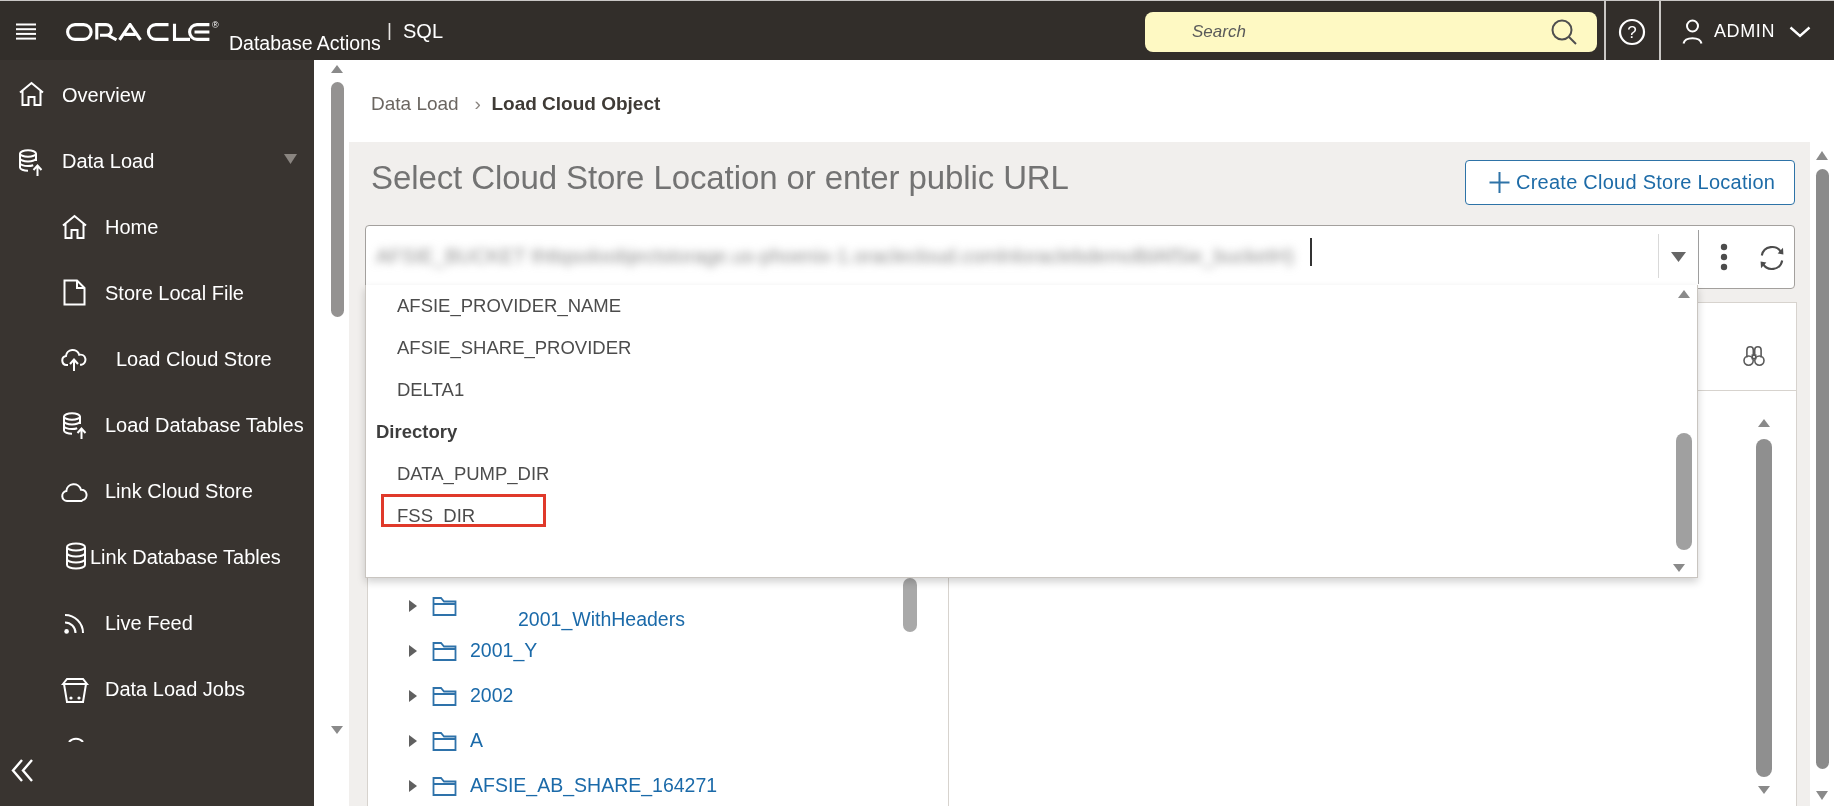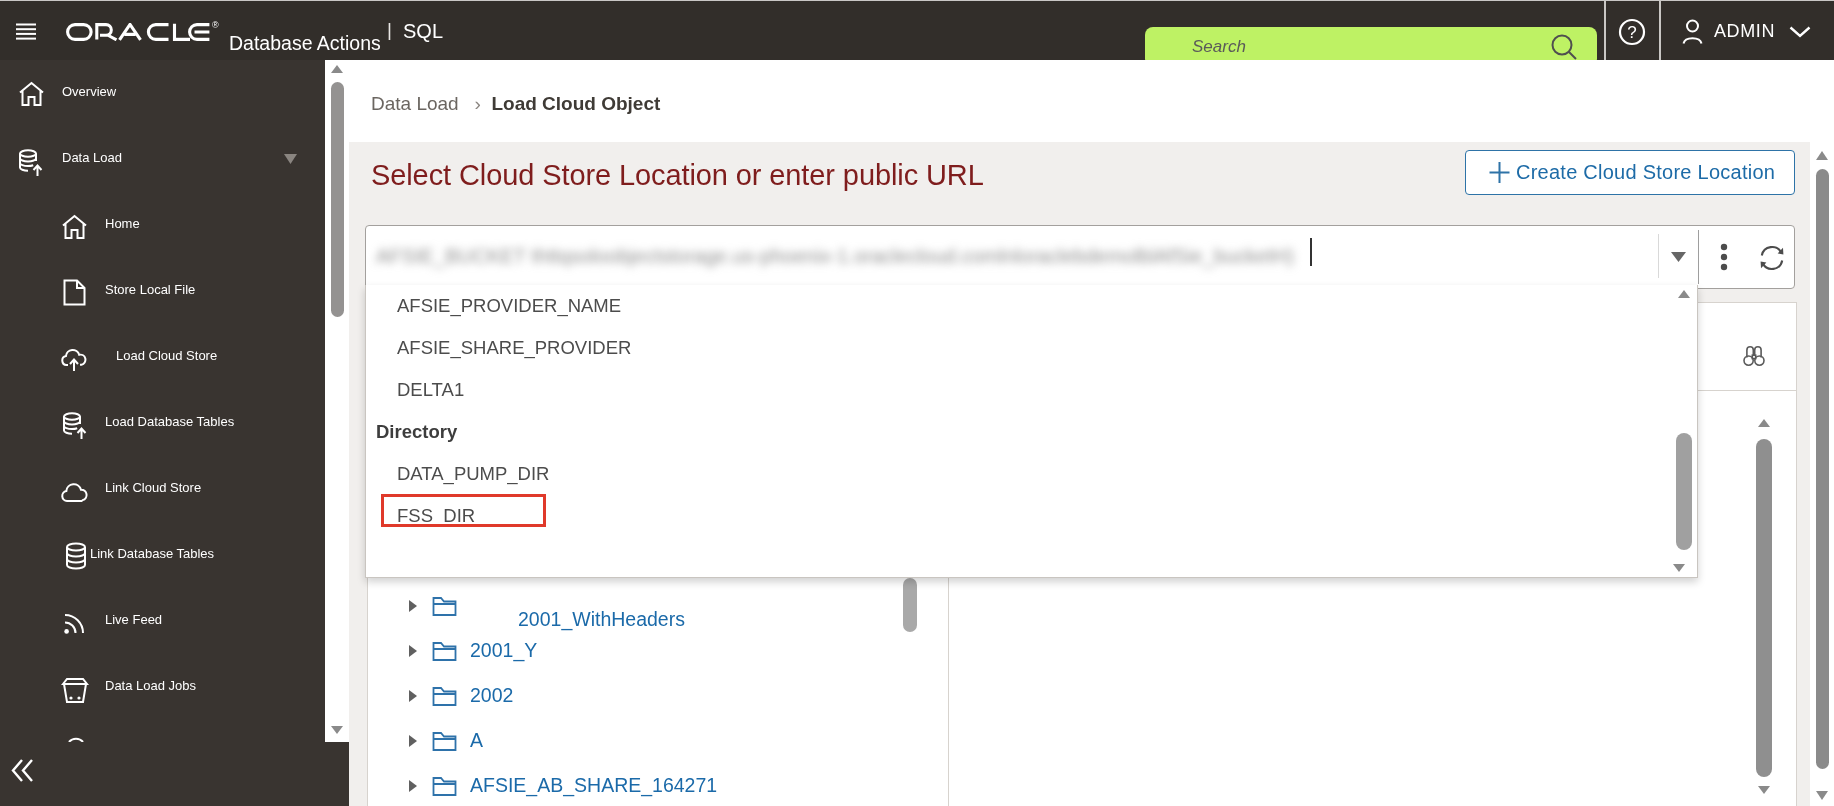--- a/index.html
+++ b/index.html
@@ -30,21 +30,21 @@
       <path d="M102.5,1.6 h-12.7 a7.4,7.4 0 0 0 0,14.8 h12.7"></path>
       <path d="M108.5,0.8 V16.4 H124"></path>
       <path d="M143.4,1.6 h-12.4 a7.4,7.4 0 0 0 0,14.8 h12.4 M128.5,9 h14.9"></path>
     </g>
   </svg>
   <div class="abs" style="left:212px;top:19px;color:#fff;font-size:9px;">®</div>
   <div class="abs" style="left:229px;top:12px;height:60px;line-height:60px;color:#fff;font-size:19.5px;">Database Actions</div>
   <div class="abs" style="left:387px;top:0;height:60px;line-height:58px;color:#e8e6e4;font-size:19px;">|</div>
   <div class="abs" style="left:403px;top:0;height:60px;line-height:60px;color:#fff;font-size:20px;">SQL</div>
 
-  <div class="abs" style="left:1145px;top:26px;width:452px;height:40px;background:#bef264;border-radius:8px;">
+  <div class="abs" style="left:1145px;top:11px;width:452px;height:40px;background:#fef9c3;border-radius:8px;">
     <div class="abs" style="left:47px;top:0;height:40px;line-height:40px;font-size:17px;font-style:italic;color:#5a5a5a;">Search</div>
     <svg class="abs" style="right:18px;top:6px;" width="30" height="30" viewBox="0 0 30 30">
       <circle cx="13" cy="12" r="9.5" fill="none" stroke="#4f4f4f" stroke-width="2"></circle>
       <line x1="20" y1="19" x2="27" y2="26" stroke="#4f4f4f" stroke-width="2"></line>
     </svg>
   </div>
   <div class="abs" style="left:1604px;top:0;width:2px;height:60px;background:#c9c7c4;"></div>
 
   <svg class="abs" style="left:1618px;top:17px;" width="28" height="28" viewBox="0 0 28 28">
     <circle cx="14" cy="14" r="12" fill="none" stroke="#fff" stroke-width="2.2"></circle>
@@ -55,21 +55,21 @@
   <svg class="abs" style="left:1681px;top:17px;" width="24" height="27" viewBox="0 0 24 27">
     <circle cx="11.5" cy="8" r="5.5" fill="none" stroke="#fff" stroke-width="2"></circle>
     <path d="M2.5,25.5 C4,18.5 19,18.5 20.5,25.5" fill="none" stroke="#fff" stroke-width="2"></path>
   </svg>
   <div class="abs" style="left:1714px;top:0;height:60px;line-height:60px;color:#fff;font-size:18px;letter-spacing:0.6px;">ADMIN</div>
   <svg class="abs" style="left:1789px;top:25px;" width="22" height="12" viewBox="0 0 22 12">
     <path d="M1.5,1.5 L11,10 L20.5,1.5" fill="none" stroke="#fff" stroke-width="2.4"></path>
   </svg>
 </div>
 
-<div class="abs" id="sidebar" style="left:0;top:60px;width:349px;height:746px;background:#393430;color:#fff;font-size:13px;">
+<div class="abs" id="sidebar" style="left:0;top:60px;width:314px;height:746px;background:#393430;color:#fff;font-size:20px;">
 
   <svg class="abs" style="left:18px;top:21px;" width="27" height="26" viewBox="0 0 27 26">
     <path d="M2,11.5 L13.5,2 L25,11.5 M4.5,10 V24 H10.5 V16 H16.5 V24 H22.5 V10" fill="none" stroke="#fff" stroke-width="2"></path>
   </svg>
   <div class="abs" style="left:62px;top:24px;">Overview</div>
 
   <svg class="abs" style="left:18px;top:89px;" width="27" height="28" viewBox="0 0 27 28">
     <g fill="none" stroke="#fff" stroke-width="2">
       <ellipse cx="10" cy="4.5" rx="8" ry="3.2"></ellipse>
       <path d="M2,4.5 V18.5 c0,1.8 3.6,3.2 8,3.2"></path>
@@ -166,23 +166,23 @@
   <svg class="abs" style="left:5px;top:665px;" width="14" height="10" viewBox="0 0 14 10">
       <path d="M7,9 L13,1 H1 Z" fill="#8a8a8a"></path>
     </svg>
 </div>
 
 <div class="abs" id="main" style="left:349px;top:60px;width:1485px;height:746px;background:#f1efed;">
 
   <div class="abs" style="left:0;top:0;width:1485px;height:82px;background:#fff;"></div>
   <div class="abs" style="left:22px;top:33px;font-size:19px;color:#6b6661;">Data Load&nbsp; &nbsp;<span style="color:#8a8580;">›</span>&nbsp; <b style="color:#3f3b36;">Load Cloud Object</b></div>
 
-  <div class="abs" style="left:22px;top:99px;font-size:29px;color:#7f1d1d;letter-spacing:-0.1px;">Select Cloud Store Location or enter public URL</div>
-
-  <div class="abs" style="left:1116px;top:90px;width:330px;height:45px;background:#fff;border:1.5px solid #2e73a7;border-radius:4px;color:#1d6ba7;">
+  <div class="abs" style="left:22px;top:99px;font-size:33px;color:#737373;letter-spacing:-0.1px;">Select Cloud Store Location or enter public URL</div>
+
+  <div class="abs" style="left:1116px;top:100px;width:330px;height:45px;background:#fff;border:1.5px solid #2e73a7;border-radius:4px;color:#1d6ba7;">
     <svg class="abs" style="left:23px;top:10px;" width="21" height="23" viewBox="0 0 21 23">
         <path d="M10.5,1 V22 M0.5,11.5 H20.5" stroke="#2e73a7" stroke-width="2" fill="none"></path>
       </svg>
     <span class="abs" style="left:50px;top:0;line-height:42px;font-size:20px;letter-spacing:0.25px;">Create Cloud Store Location</span>
   </div>
 
   <div class="abs" style="left:18px;top:242px;width:1430px;height:504px;background:#fff;border:1px solid #d7d3ce;border-bottom:none;">
   </div>
 
   <div class="abs" style="left:18px;top:330px;width:1430px;height:1px;background:#d7d3ce;"></div>

